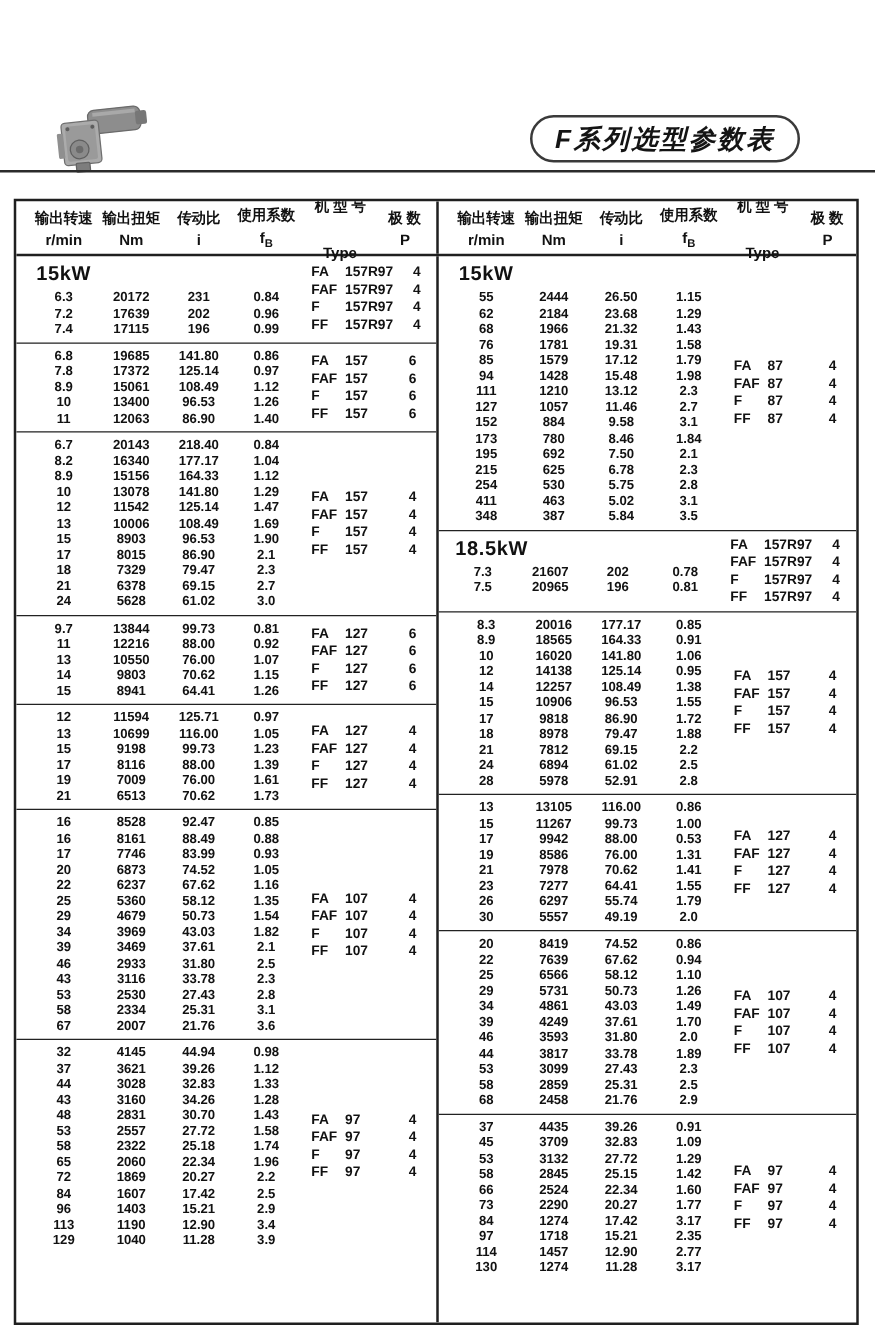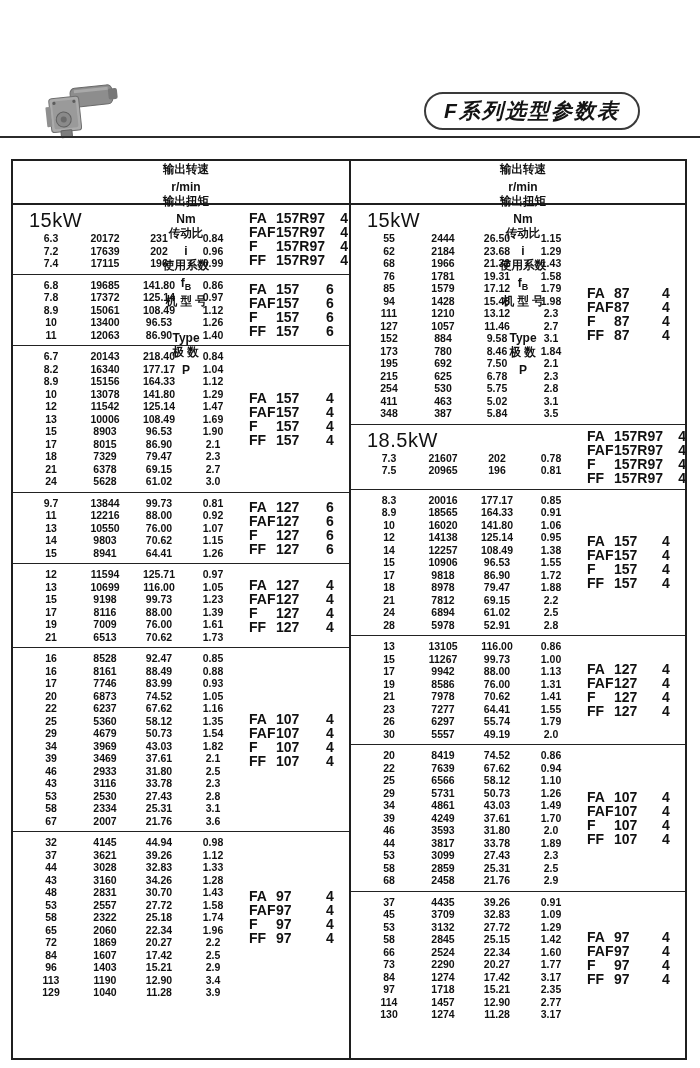--- a/index.html
+++ b/index.html
@@ -17,42 +17,42 @@
     font-weight:bold;font-style:italic;font-size:21px;letter-spacing:2px;color:#141414;text-align:center;
   }
   .toprule{position:absolute;left:0;top:136px;width:700px;height:2px;background:#2b2b2b;}
 
   
   .tbl{
     position:absolute;left:11px;top:159px;width:676px;height:901px;
     border:2px solid #1f1f1f;box-sizing:border-box;background:#fff;overflow:hidden;
   }
   .thead{display:flex;height:44px;border-bottom:2px solid #1f1f1f;box-sizing:border-box;}
-  .thead-half{width:336px;display:flex;align-items:center;box-sizing:border-box;padding-left:10px;flex-direction:column;}
+  .thead-half{width:336px;display:flex;align-items:center;box-sizing:border-box;padding-left:10px;}
   .thead-half.rgt{border-left:2px solid #1f1f1f;}
   .hcell{display:flex;flex-direction:column;align-items:center;justify-content:center;gap:3px;font-weight:bold;}
   .hcn{font-size:12px;white-space:nowrap;transform:scale(.96,1);}
   .hsym{font-size:12px;line-height:12px;}
   .hsym sub{font-size:9px;}
 
   .tbody{display:flex;height:853px;}
   .tcol{width:336px;box-sizing:border-box;display:flex;flex-direction:column;}
   .tcol.rgt{border-left:2px solid #1f1f1f;}
 
   .group{display:flex;padding:4px 0;box-sizing:border-box;}
-  .group + .group{border-top:1.5px solid #222;}
+  .group + .group{border-top:1.5px solid #222;justify-content:center;}
   .gleft{width:226px;padding-left:10px;box-sizing:border-box;}
   .gright{flex:1;display:flex;flex-direction:column;justify-content:center;}
 
-  .power{font-size:20px;font-weight:normal;line-height:20px;padding-left:6px;margin:1px 0 2px 0;letter-spacing:.5px;}
+  .power{font-size:16px;font-weight:bold;line-height:20px;padding-left:6px;margin:1px 0 2px 0;letter-spacing:.5px;}
   .drow{display:flex;line-height:12.5px;font-size:10.5px;font-weight:bold;}
   .dc{text-align:center;}
   .w1{width:56px;}.w2{width:52px;}.w3{width:56px;}.w4{width:52px;}.w5{width:66px;gap:22px;}.w6{width:38px;}
 
-  .trow{display:flex;align-items:center;line-height:14px;font-size:14px;font-weight:bold;}
+  .trow{display:flex;align-items:center;line-height:14px;font-size:11px;font-weight:bold;}
   .tname{flex:1;padding-left:10px;white-space:nowrap;}
   .pre{display:inline-block;width:27px;font-weight:bold;font-style:normal;}
   .pole{width:38px;text-align:center;}
 </style>
 </head>
 <body>
 
 <div class="motor">
   <svg width="92" height="56" viewBox="0 0 92 56">
     <g transform="rotate(-6 46 28)">
@@ -880,21 +880,21 @@
             <div class="drow">
               <span class="dc w1">15</span>
               <span class="dc w2">11267</span>
               <span class="dc w3">99.73</span>
               <span class="dc w4">1.00</span>
             </div>
             <div class="drow">
               <span class="dc w1">17</span>
               <span class="dc w2">9942</span>
               <span class="dc w3">88.00</span>
-              <span class="dc w4">1.13</span>
+              <span class="dc w4">0.53</span>
             </div>
             <div class="drow">
               <span class="dc w1">19</span>
               <span class="dc w2">8586</span>
               <span class="dc w3">76.00</span>
               <span class="dc w4">1.31</span>
             </div>
             <div class="drow">
               <span class="dc w1">21</span>
               <span class="dc w2">7978</span>

